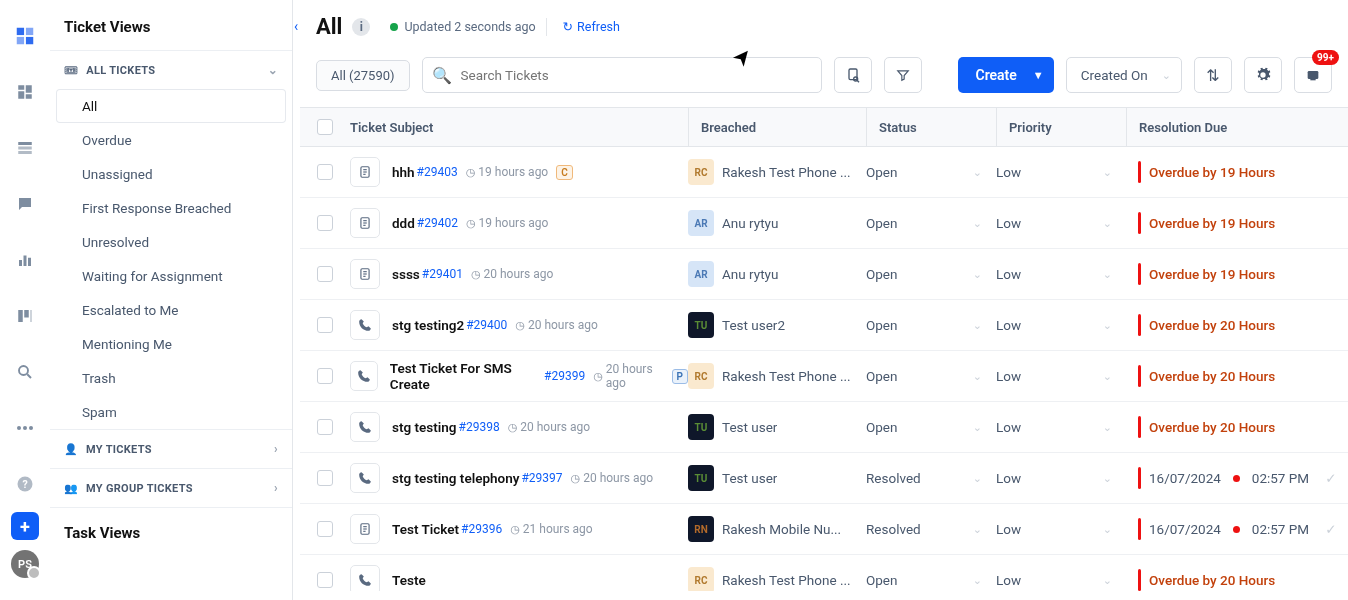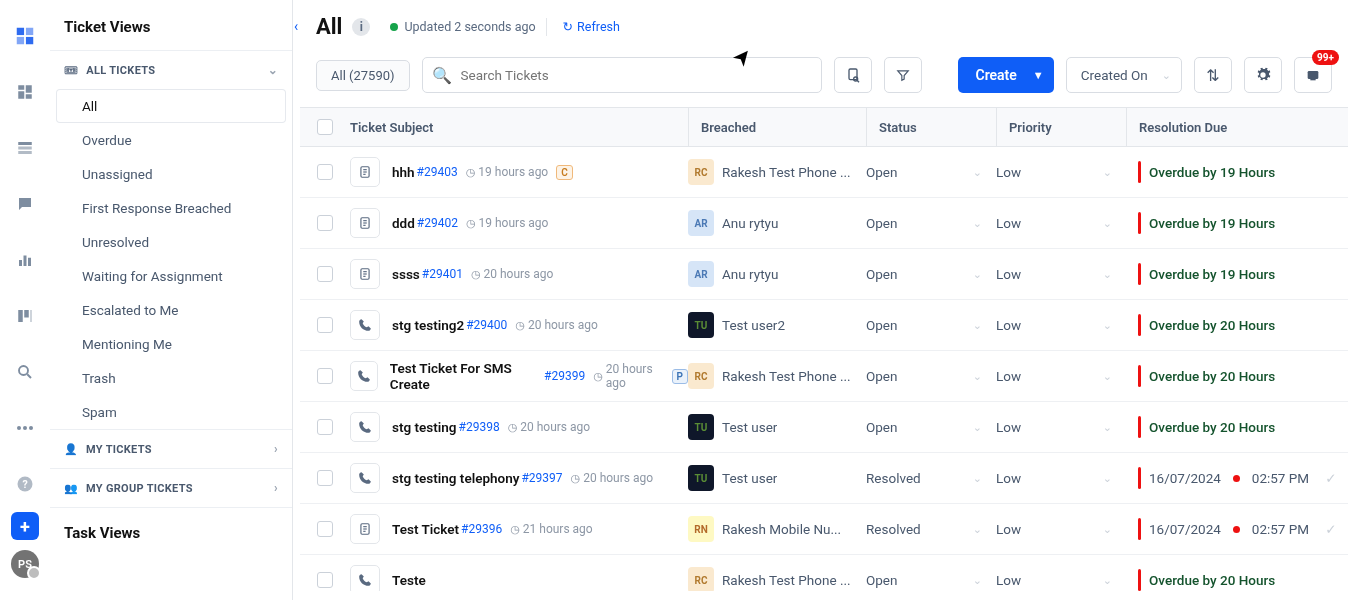--- a/index.html
+++ b/index.html
@@ -71,31 +71,31 @@
 .tag-c { border-color:#f0b97b; color:#c77b1e; background:#fdf3e6;}
 .tag-p { border-color:#9bbce6; color:#3a72b5; background:#eaf2fb;}
 .cust-col { width:178px; display:flex; align-items:center; gap:8px; overflow:hidden; white-space:nowrap; text-overflow:ellipsis; }
 .cust-av { width:26px; height:26px; border-radius:4px; display:flex; align-items:center; justify-content:center; font-size:10px; font-weight:700; flex-shrink:0; }
 .cust-name { overflow:hidden; text-overflow:ellipsis; white-space:nowrap; color:#49586d; }
 .stat-col { width:130px; display:flex; align-items:center; color:#49586d;gap:26px; }
 .prio-col { width:130px; display:flex; align-items:center; color:#49586d; }
 .dd { margin-left:auto; margin-right:14px; color:#cbd1d9; font-size:11px; }
 .res-col { flex:1; display:flex; align-items:center; padding-left:12px; gap:8px; }
 .bar { width:3px; height:22px; background:#e11; border-radius:2px; }
-.overdue { color:#14532d; font-weight:500; }
+.overdue { color:#c2410c; font-weight:500; }
 .res-date { color:#49586d; }
 .red-dot { width:7px; height:7px; background:#e11; border-radius:50%; display:inline-block; margin:0 4px; }
 .check-ico { color:#cbd1d9; margin-left:8px; }
 
 .cursor { position:absolute; left:733px; top:44px; font-size:22px; color:#000; z-index:50; pointer-events:none; }
 
 .av-rc { background:#fae9cf; color:#b17a2f; }
 .av-ar { background:#d6e5f7; color:#4b79b5; }
 .av-tu { background:#0f172a; color:#5a8d35; }
-.av-rn { background:#fef9c3; color:#b36a2a; }
+.av-rn { background:#0f172a; color:#b36a2a; }
 </style>
 </head>
 <body>
 
 <div class="rail">
   <div class="rail-icon logo">
       <svg width="22" height="22" viewBox="0 0 24 24" fill="currentColor">
         <rect x="3" y="3" width="8" height="8"></rect>
         <rect x="13" y="3" width="8" height="8" opacity=".6"></rect>
         <rect x="3" y="13" width="8" height="8" opacity=".6"></rect>

